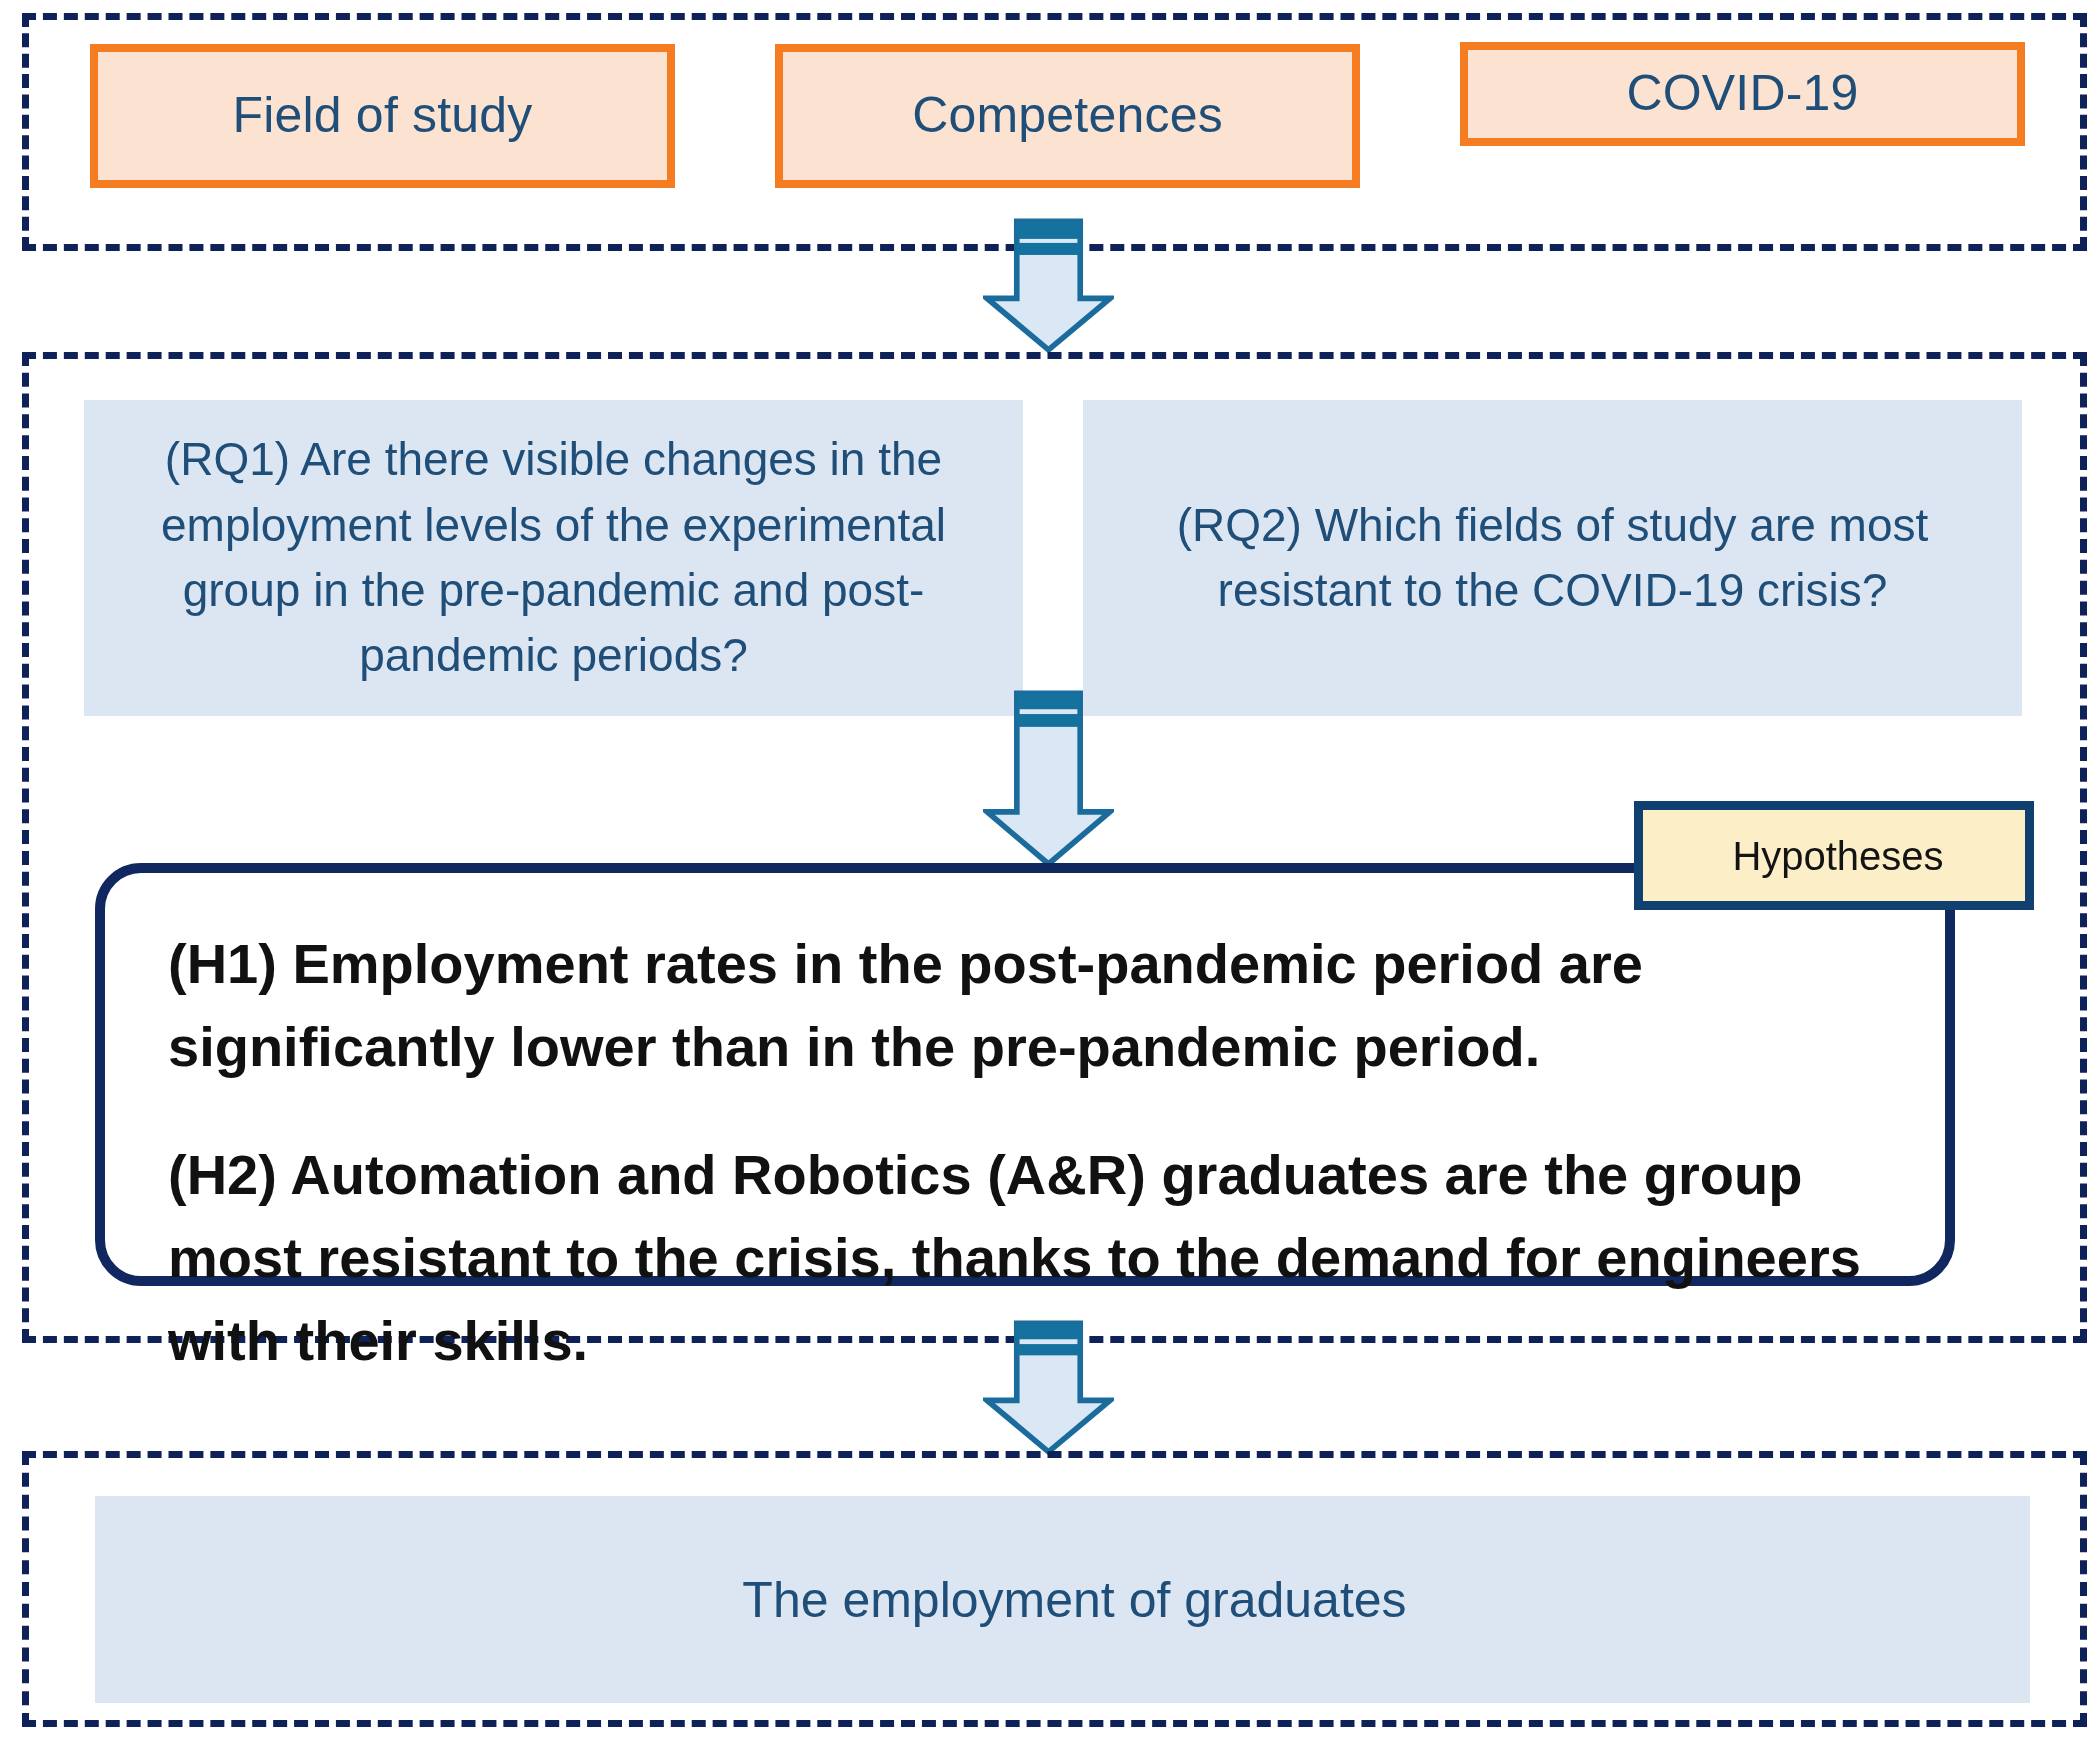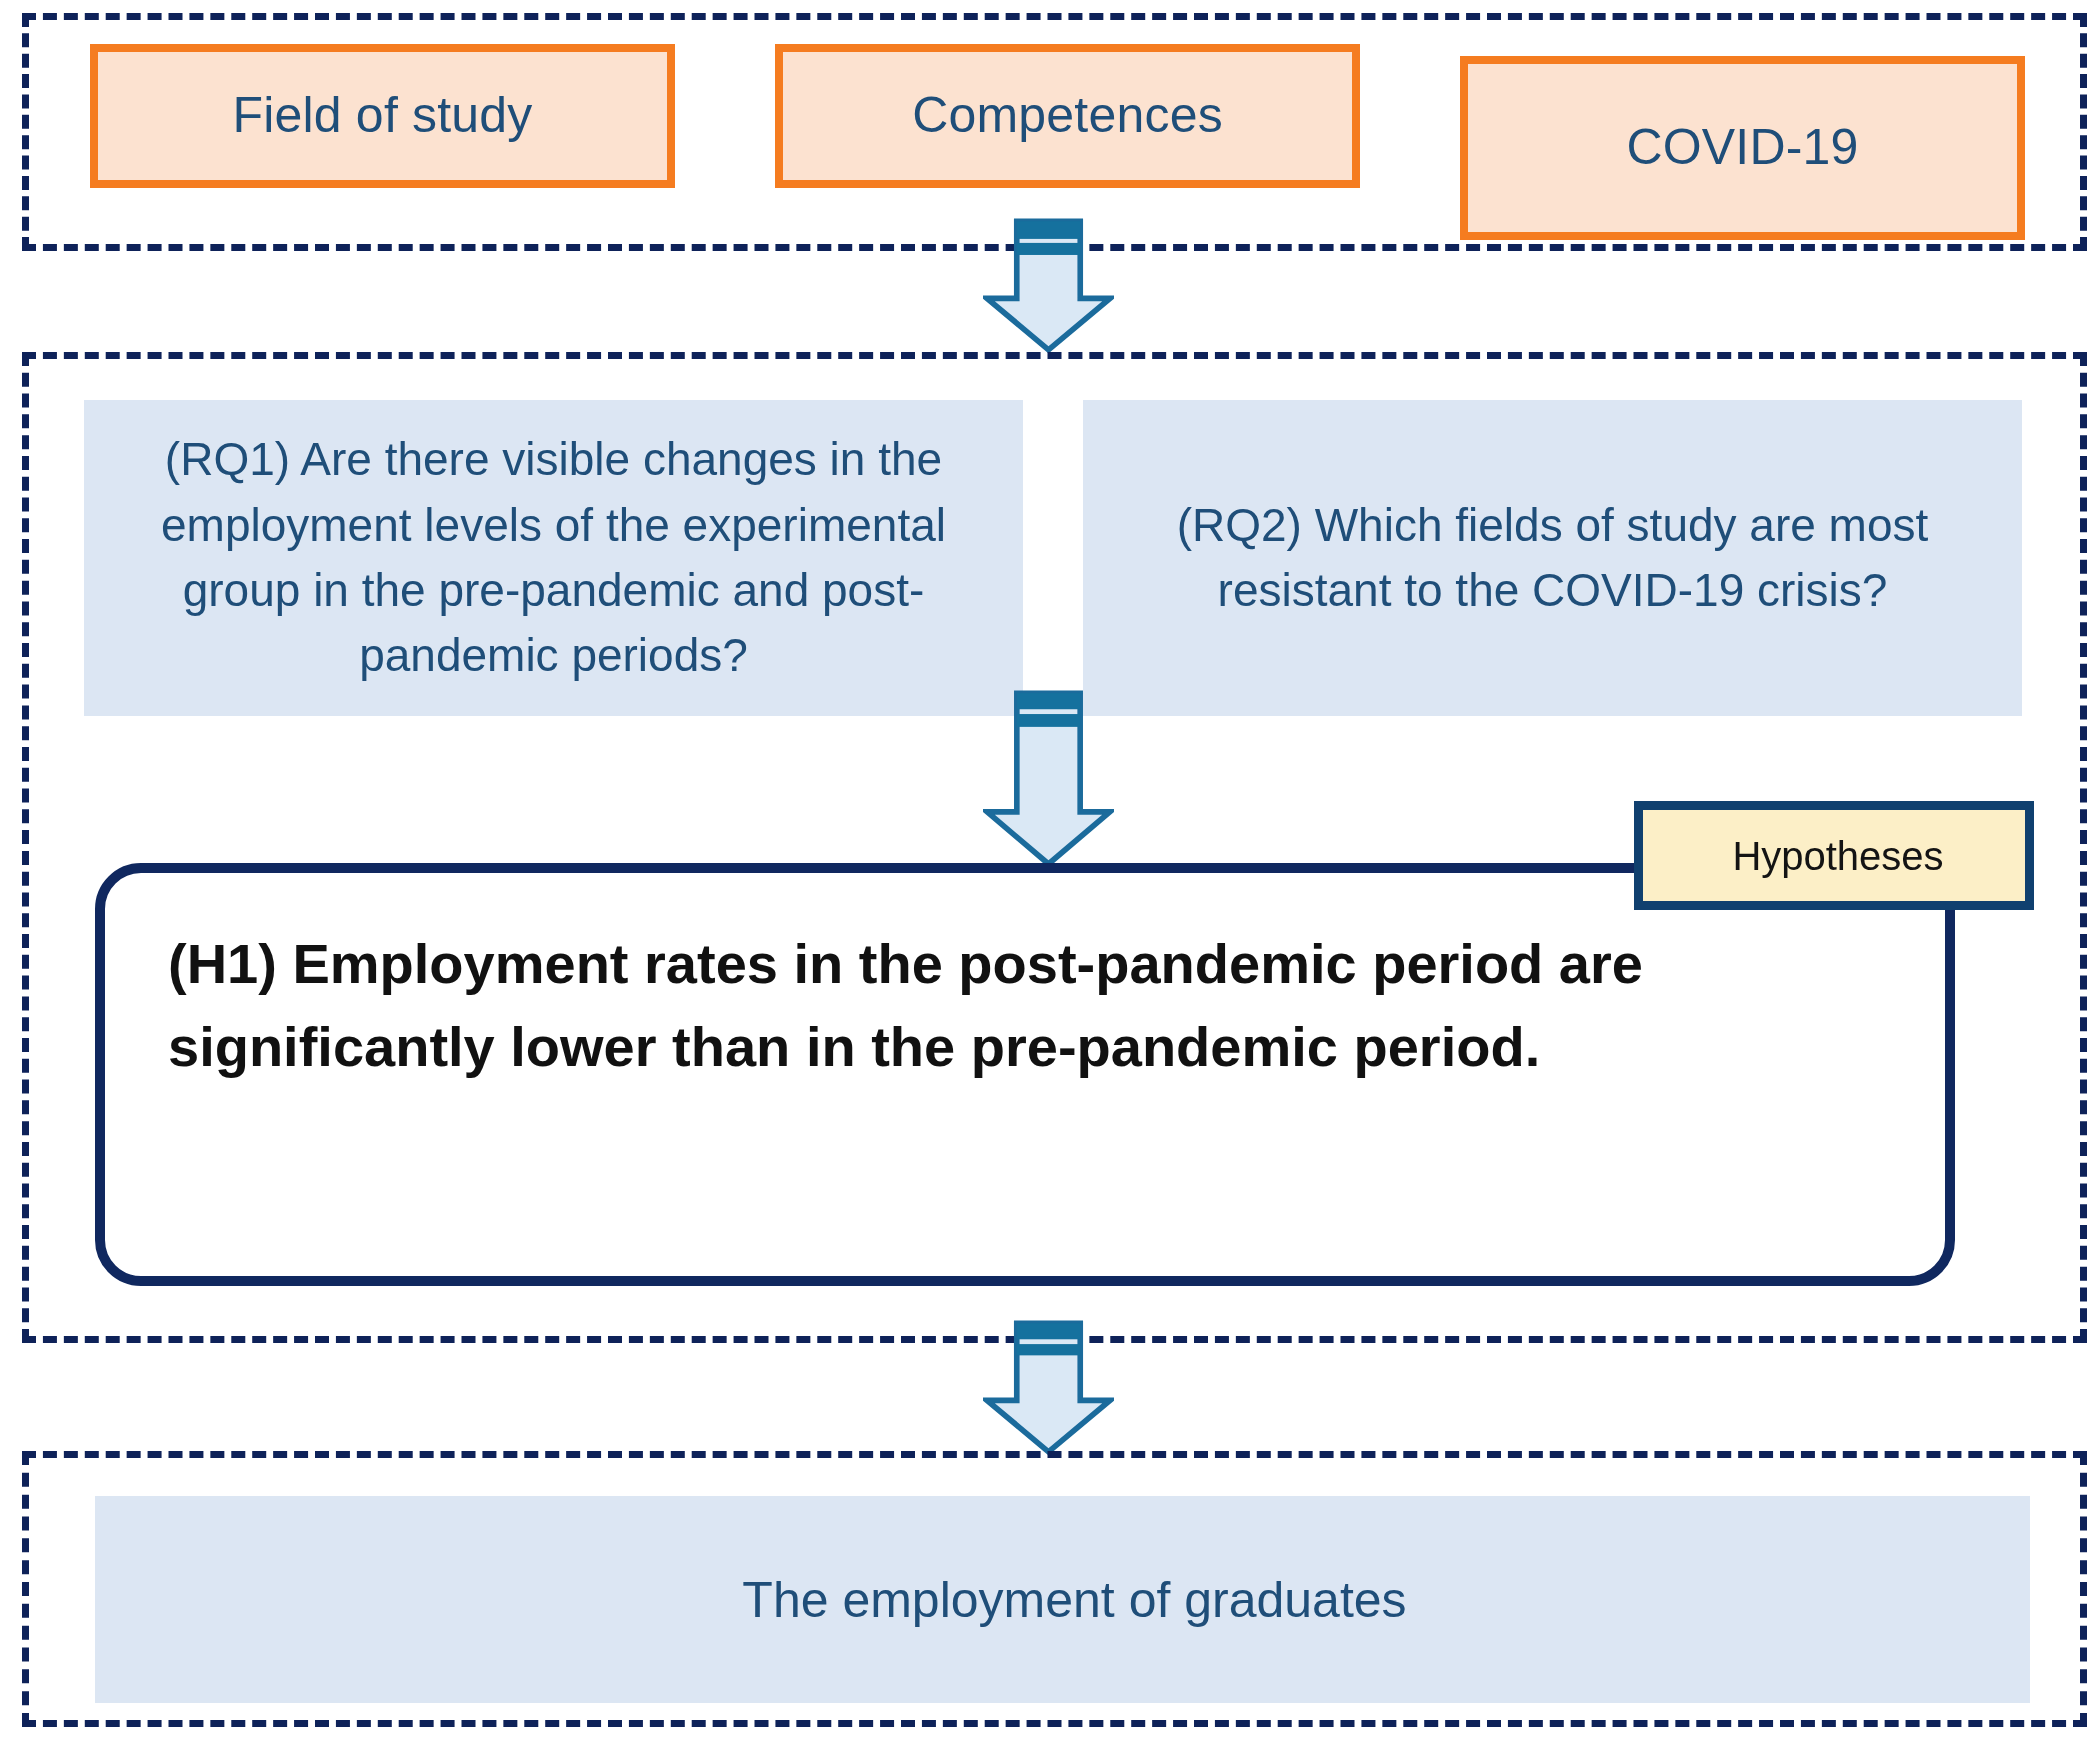--- a/index.html
+++ b/index.html
@@ -132,21 +132,21 @@
   <div class="dashed-box" style="left:22.4px; top:13px; width:2065px; height:238px;"></div>
 
   <div class="concept-box" style="left:90px; top:44px; width:585px; height:144px;">
     <span class="concept-label">Field of study</span>
   </div>
 
   <div class="concept-box" style="left:775px; top:44px; width:585px; height:144px;">
     <span class="concept-label">Competences</span>
   </div>
 
-  <div class="concept-box" style="left:1460px; top:56px; width:565px; height:184px;">
+  <div class="concept-box" style="left:1460px; top:42px; width:565px; height:104px;">
     <span class="concept-label">COVID-19</span>
   </div>
 
   <div class="arrow" style="left:983px; top:218px; width:131px; height:135px;">
     <svg width="131" height="135" viewBox="0 0 163 168">
       <polygon points="42,4 121,4 121,100 158,100 81.5,164 5,100 42,100" fill="#DAE8F5" stroke="#1B6B9C" stroke-width="7" stroke-linejoin="miter"></polygon>
       <rect x="42" y="4" width="79" height="22" fill="#15719E"></rect>
       <rect x="42" y="31" width="79" height="15" fill="#15719E"></rect>
     </svg>
   </div>
@@ -170,20 +170,21 @@
   </div>
 
   <div class="hyp-round" style="left:95px; top:863px; width:1860px; height:423px;"></div>
 
   <div class="hyp-tag" style="left:1634px; top:801px; width:400px; height:109px;padding-left:8px;">
     <span class="hyp-tag-label">Hypotheses</span>
   </div>
 
   <div class="hyp-text-wrap" style="left:168px; top:923px; width:1770px;">
     <p class="hyp-para">(H1) Employment rates in the post-pandemic period are significantly lower than in the pre-pandemic period.</p>
+    <p class="hyp-para">(H2) Automation and Robotics (A&amp;R) graduates are the group most resistant to the crisis, thanks to the demand for engineers with their skills.</p>
   </div>
 
   <div class="arrow" style="left:983px; top:1320px; width:131px; height:135px;">
     <svg width="131" height="135" viewBox="0 0 163 168">
       <polygon points="42,4 121,4 121,100 158,100 81.5,164 5,100 42,100" fill="#DAE8F5" stroke="#1B6B9C" stroke-width="7" stroke-linejoin="miter"></polygon>
       <rect x="42" y="4" width="79" height="20" fill="#15719E"></rect>
       <rect x="42" y="30" width="79" height="14" fill="#15719E"></rect>
     </svg>
   </div>
 

